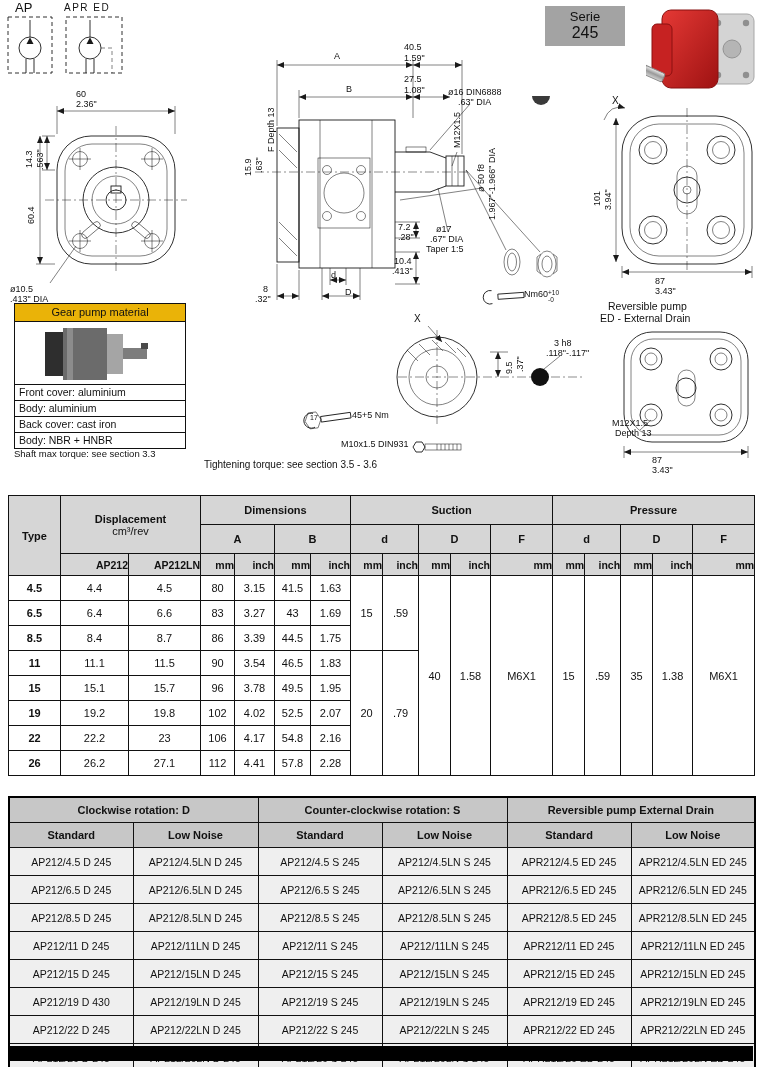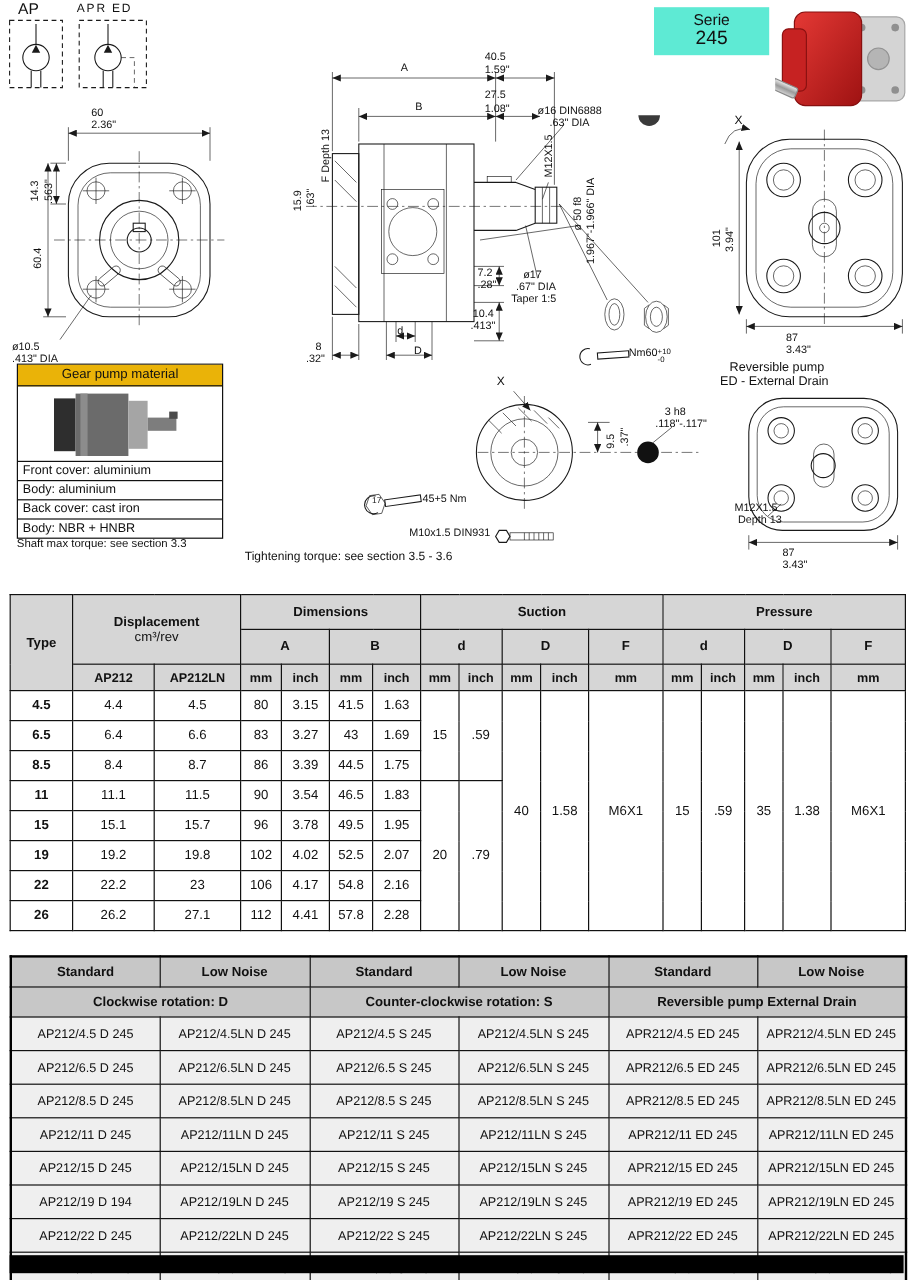--- a/index.html
+++ b/index.html
@@ -6,35 +6,35 @@
   .page{position:relative;width:762px;height:1067px;background:#fff;overflow:hidden;
         font-family:"Liberation Sans", sans-serif;color:#111;}
   .lbl{position:absolute;font-size:9px;line-height:10px;white-space:nowrap;color:#111;}
   .vtext{transform:rotate(-90deg);transform-origin:0 0;}
   .ctr{text-align:left;}
   svg{position:absolute;left:0;top:0;}
   .s{fill:none;stroke:#1a1a1a;stroke-width:.9;}
   .t{fill:none;stroke:#1a1a1a;stroke-width:.55;}
   .dsh{stroke-dasharray:4,3;}
   .cl{fill:none;stroke:#1a1a1a;stroke-width:.5;stroke-dasharray:9,3,2,3;}
-  .badge{position:absolute;left:545px;top:6px;width:96px;height:40px;background:#5eead4;text-align:center;}
+  .badge{position:absolute;left:545px;top:6px;width:80px;height:40px;background:#a3a3a3;text-align:center;}
   .badge .l1{font-size:13px;margin-top:3px;}
   .badge .l2{font-size:16px;}
   .matbox{position:absolute;left:14px;top:303px;width:170px;border:1px solid #111;background:#fff;}
   .matbox .ttl{height:17px;line-height:17px;text-align:center;font-size:11px;background:#eab308;border-bottom:1px solid #111;}
   .matbox .draw{height:62px;position:relative;}
   .matbox .row{height:15px;line-height:15px;font-size:10.5px;padding-left:4px;border-top:1px solid #111;}
   .tol{display:inline-flex;flex-direction:column;font-size:6.5px;line-height:6.5px;vertical-align:2px;}
   table{border-collapse:collapse;table-layout:fixed;}
   .spec{position:absolute;left:8px;top:495px;width:746px;font-size:11px;}
   .spec th,.spec td{border:1px solid #111;text-align:center;vertical-align:middle;padding:0;overflow:hidden;}
   .spec thead th{background:#d6d6d6;font-weight:bold;font-size:11px;}
   .spec tr.h1 th{height:28px;}
   .spec tr.h2 th{height:28px;}
-  .spec tr.h3 th{height:21px;font-size:10.5px;}
+  .spec tr.h3 th{height:21px;font-size:10.5px;text-align:right;}
   .spec tbody td{height:24px;background:#fff;}
   .spec td.typec{font-weight:bold;}
   .model{position:absolute;left:8px;top:796px;width:746px;font-size:10.5px;border:2px solid #000;}
   .model th{background:#c7c7c7;border:1px solid #111;height:22px;font-weight:bold;font-size:11px;}
   .model td{background:#efefef;border:1px solid #111;height:25px;text-align:center;margin-top:12px;}
   .footerbar{position:absolute;left:8px;top:1046px;width:745px;height:15px;background:#000;}
 </style>
 </head>
 <body>
 
@@ -511,32 +511,32 @@
     <colgroup>
       <col style="width:124px">
         <col style="width:125px">
         <col style="width:124px">
       <col style="width:125px">
         <col style="width:124px">
         <col style="width:124px">
     </colgroup>
     <thead>
       <tr>
+        <th colspan="2">Clockwise rotation: D</th>
+        <th colspan="2">Counter-clockwise rotation: S</th>
+        <th colspan="2">Reversible pump External Drain</th>
+      </tr>
+      <tr>
         <th>Standard</th>
         <th>Low Noise</th>
         <th>Standard</th>
         <th>Low Noise</th>
         <th>Standard</th>
         <th>Low Noise</th>
       </tr>
-      <tr>
-        <th colspan="2">Clockwise rotation: D</th>
-        <th colspan="2">Counter-clockwise rotation: S</th>
-        <th colspan="2">Reversible pump External Drain</th>
-      </tr>
     </thead>
     <tbody>
         <tr>
           <td>AP212/4.5 D 245</td>
           <td>AP212/4.5LN D 245</td>
           <td>AP212/4.5 S 245</td>
           <td>AP212/4.5LN S 245</td>
           <td>APR212/4.5 ED 245</td>
           <td>APR212/4.5LN ED 245</td>
         </tr>
@@ -566,21 +566,21 @@
         </tr>
         <tr>
           <td>AP212/15 D 245</td>
           <td>AP212/15LN D 245</td>
           <td>AP212/15 S 245</td>
           <td>AP212/15LN S 245</td>
           <td>APR212/15 ED 245</td>
           <td>APR212/15LN ED 245</td>
         </tr>
         <tr>
-          <td>AP212/19 D 194</td>
+          <td>AP212/19 D 430</td>
           <td>AP212/19LN D 245</td>
           <td>AP212/19 S 245</td>
           <td>AP212/19LN S 245</td>
           <td>APR212/19 ED 245</td>
           <td>APR212/19LN ED 245</td>
         </tr>
         <tr>
           <td>AP212/22 D 245</td>
           <td>AP212/22LN D 245</td>
           <td>AP212/22 S 245</td>

